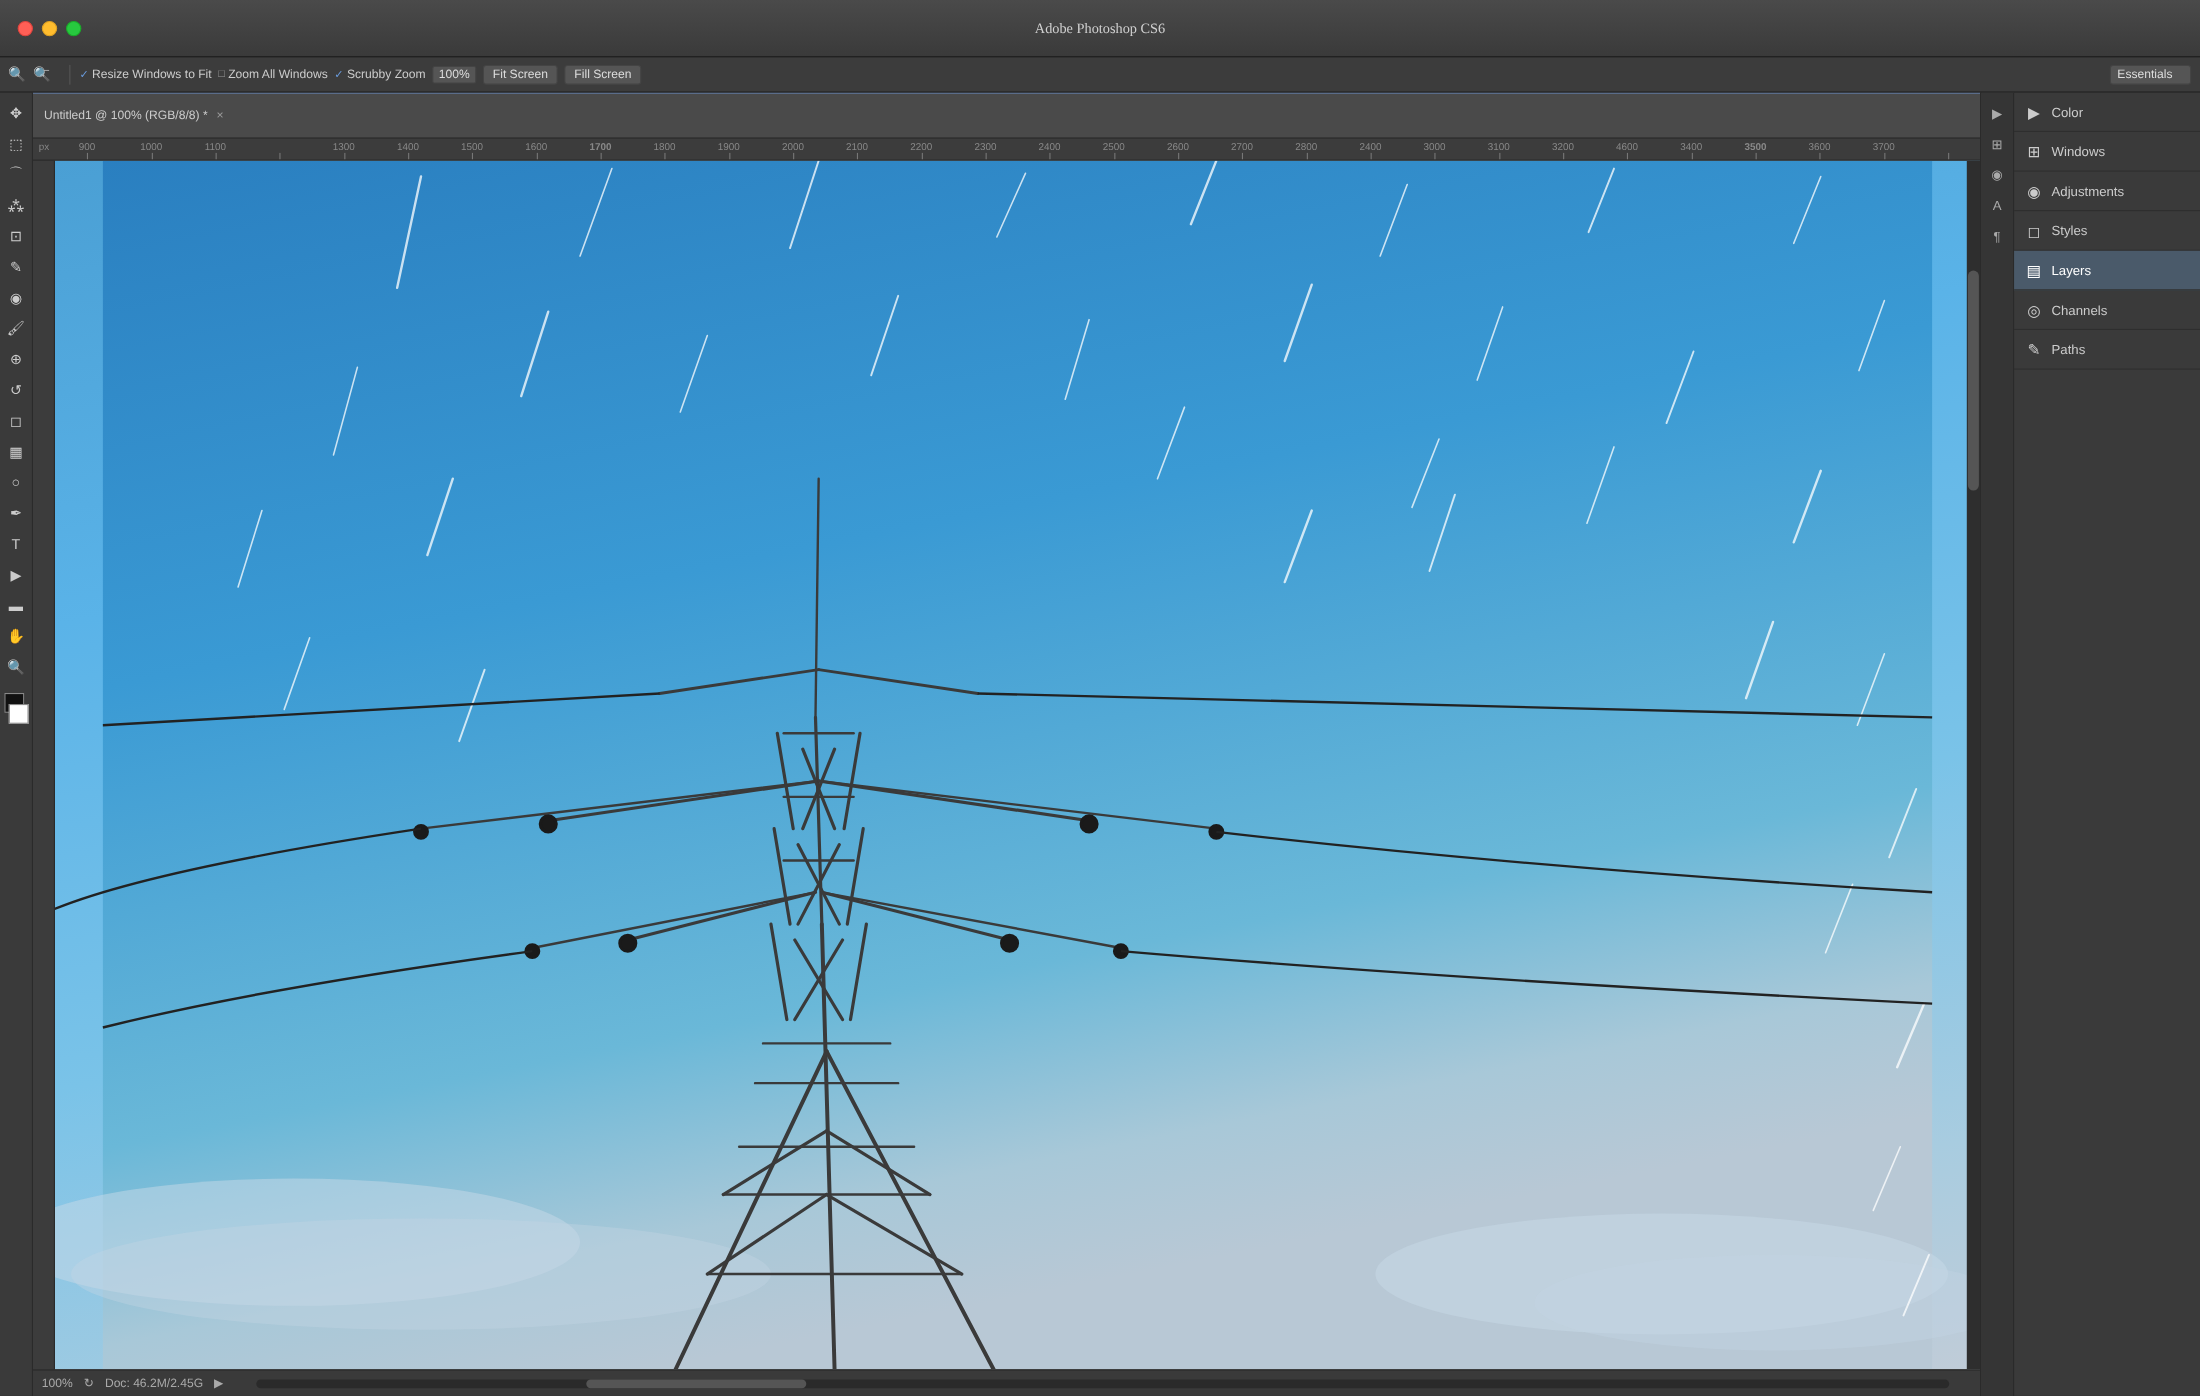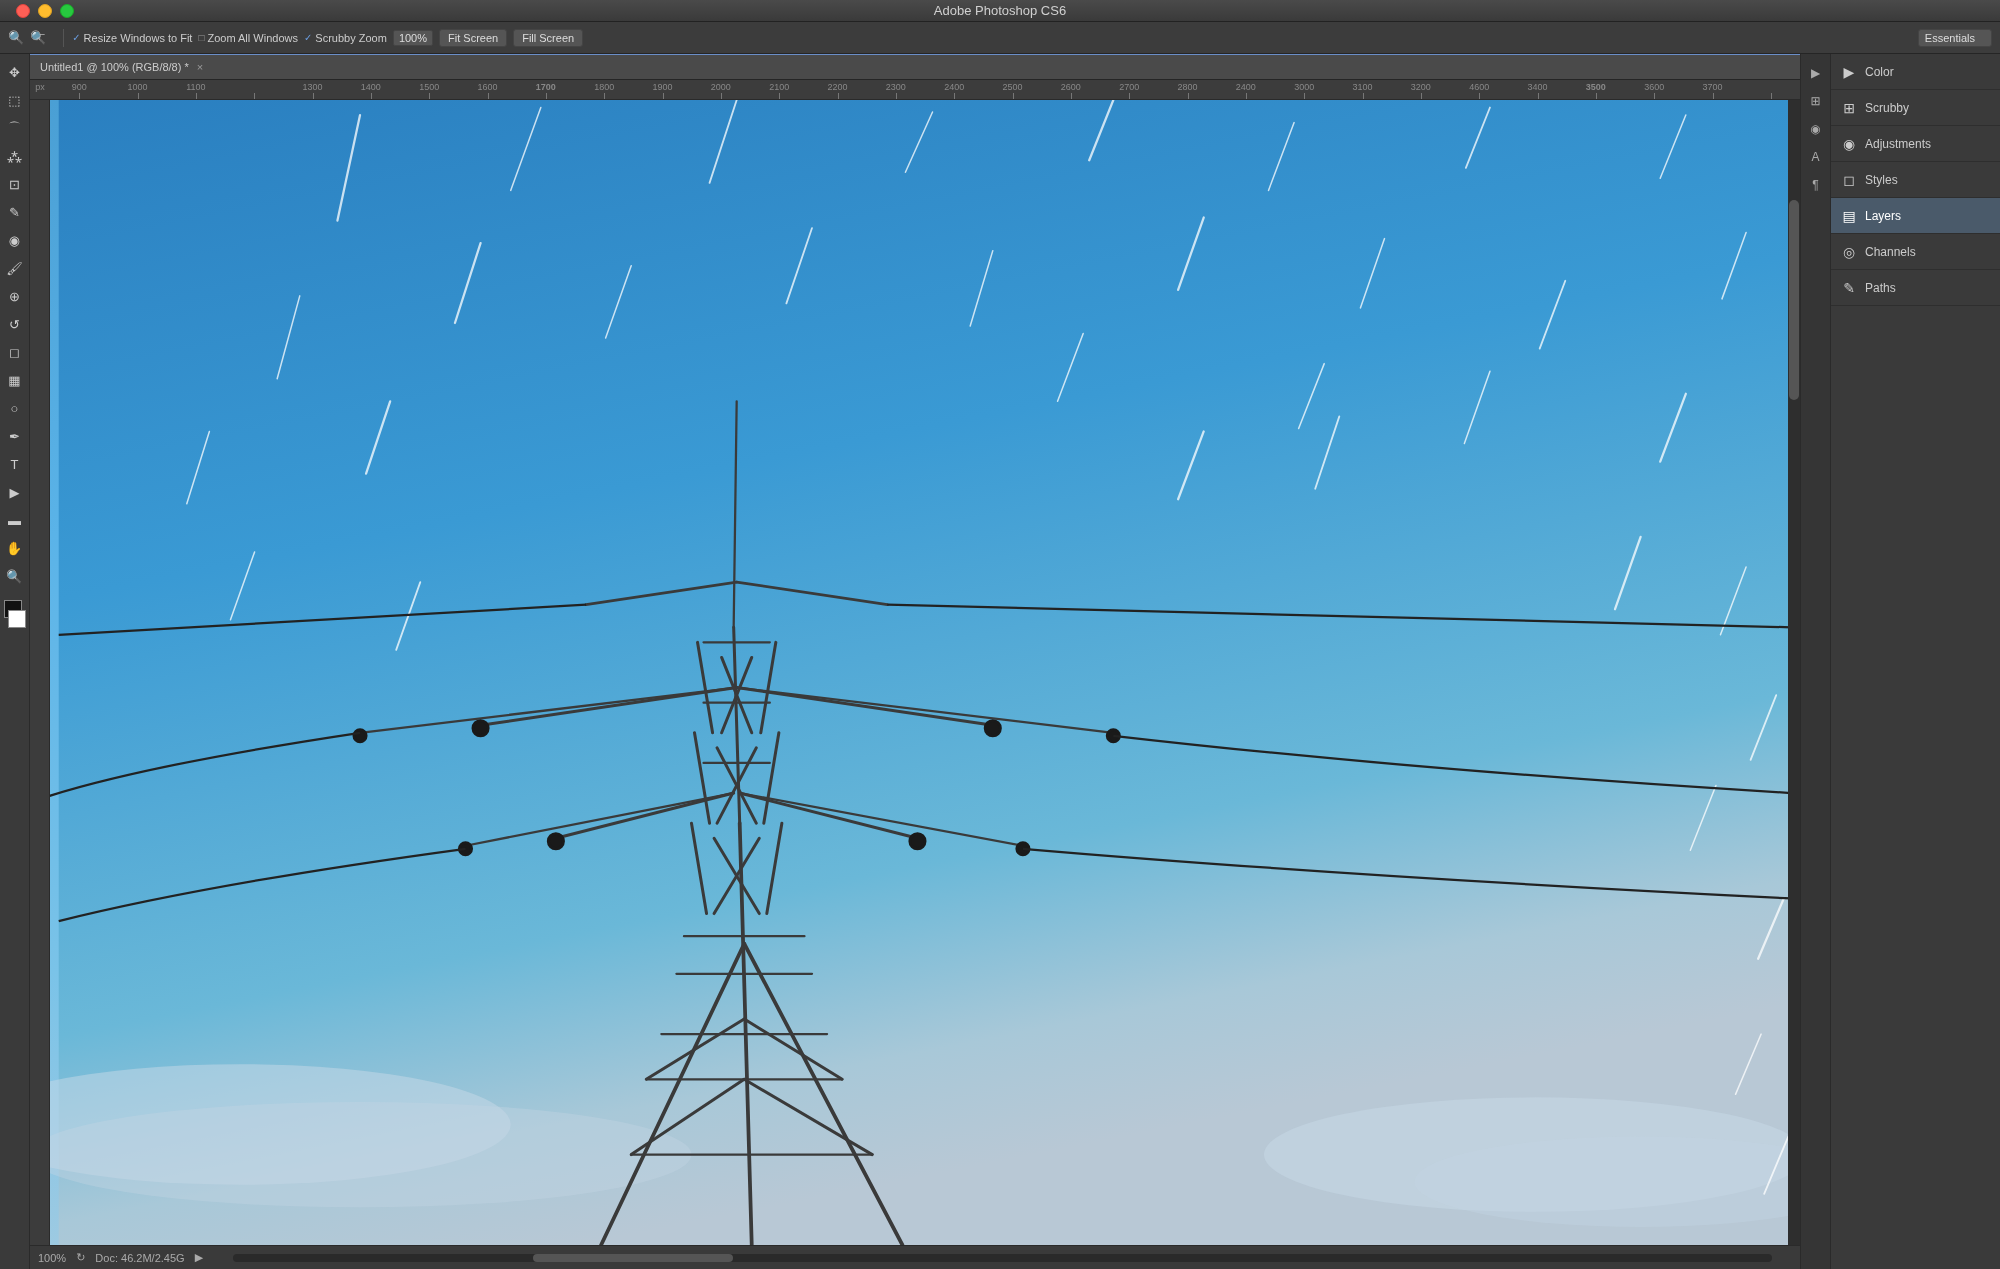--- a/index.html
+++ b/index.html
@@ -8,28 +8,29 @@
       height: 1269px;
       background: #1e1e1e;
       font-family: -apple-system, BlinkMacSystemFont, "Helvetica Neue", Arial, sans-serif;
       overflow: hidden;
       display: flex;
       flex-direction: column;
     }
 
     
     .title-bar {
-      height: 22px;
+      height: 52px;
       background: linear-gradient(to bottom, #4a4a4a, #3a3a3a);
       display: flex;
       align-items: center;
       justify-content: center;
       position: relative;
       border-bottom: 1px solid #222;
       flex-shrink: 0;
+      font-family: Liberation Serif, serif;
     }
     .traffic-lights {
       position: absolute;
       left: 16px;
       display: flex;
       gap: 8px;
       align-items: center;
     }
     .traffic-light {
       width: 14px;
@@ -135,21 +136,21 @@
     .canvas-container {
       flex: 1;
       display: flex;
       flex-direction: column;
       background: #2a2a2a;
       overflow: hidden;
     }
 
     
     .doc-tab {
-      height: 26px;
+      height: 42px;
       background: #3a3a3a;
       border-bottom: 1px solid #252525;
       display: flex;
       align-items: center;
       padding: 0 10px;
       font-size: 11px;
       color: #ccc;
     }
     .doc-tab-active {
       background: #4a4a4a;
@@ -661,21 +662,21 @@
       <div class="panel-icon-btn" title="Paragraph">¶</div>
     </div>
 
     <div class="panel-list">
       <div class="panel-item">
         <span class="panel-item-icon">▶</span>
         <span>Color</span>
       </div>
       <div class="panel-item">
         <span class="panel-item-icon">⊞</span>
-        <span>Scrubby</span>
+        <span>Windows</span>
       </div>
       <div class="panel-item">
         <span class="panel-item-icon">◉</span>
         <span>Adjustments</span>
       </div>
       <div class="panel-item">
         <span class="panel-item-icon">◻</span>
         <span>Styles</span>
       </div>
       <div class="panel-item active">

